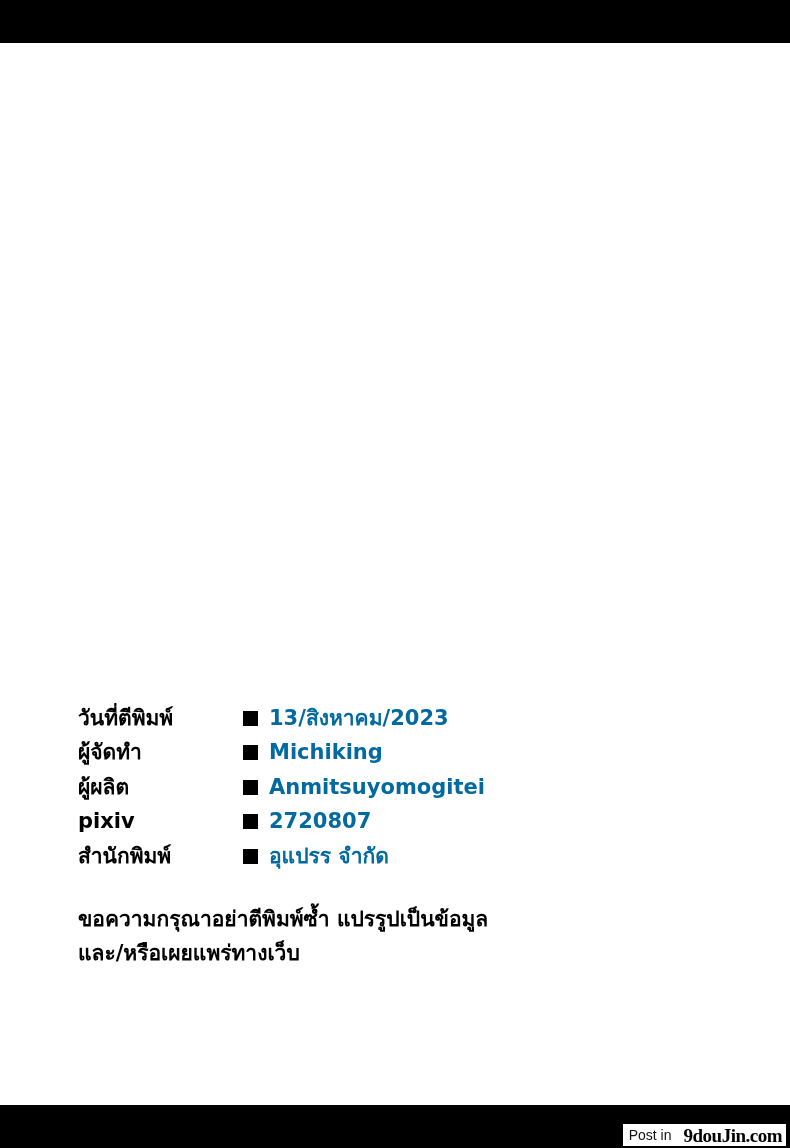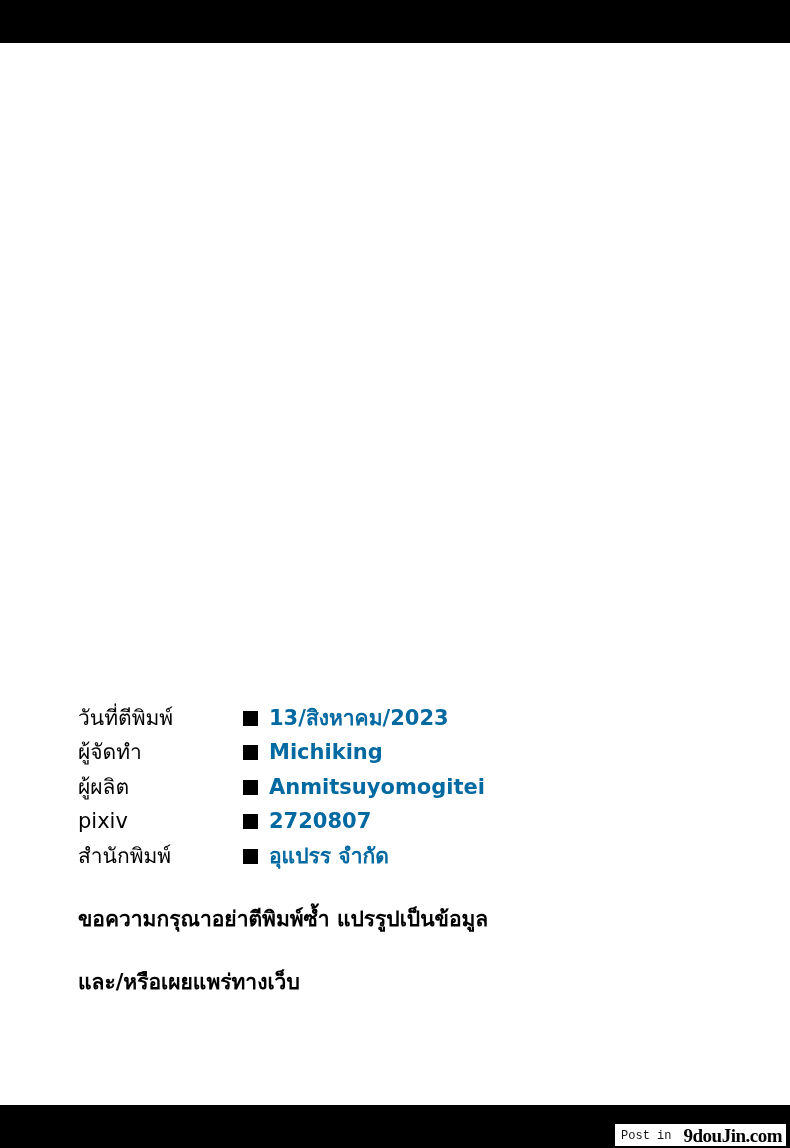--- a/index.html
+++ b/index.html
@@ -38,21 +38,21 @@
   .row {
     display: flex;
     align-items: baseline;
     margin-bottom: 4px;
     line-height: 1.45;
   }
   .row .label {
     width: 165px;
     flex: 0 0 165px;
     font-size: 21px;
-    font-weight: normal;
+    font-weight: bold;
     color: #000;
     letter-spacing: 0px;
   }
   .row .sep {
     flex: 0 0 auto;
     width: 26px;
     display: inline-block;
   }
   .sq {
     display: inline-block;
@@ -74,36 +74,35 @@
   .notice {
     margin-top: 32px;
     font-size: 21px;
     font-weight: bold;
     color: #000;
     line-height: 1.6;
     max-width: 600px;
   }
   .notice .line {
     display: block;
-    margin-top: 29px;
   }
   .watermark {
     position: absolute;
     right: 4px;
     bottom: 2px;
     display: flex;
     align-items: flex-end;
     gap: 4px;
     background: #ffffff;
     padding: 2px 4px 1px 6px;
   }
   .watermark .post-in {
-    font-size: 12px;
+    font-size: 14px;
     color: #111;
-    font-family: Liberation Mono, monospace;
+    font-family: Liberation Sans, sans-serif;
     letter-spacing: 0px;
     padding-bottom: 2px;
   }
   .watermark .brand {
     font-size: 19px;
     font-weight: bold;
     color: #000;
     font-family: "Liberation Serif", serif;
     letter-spacing: -0.5px;
     line-height: 1;

